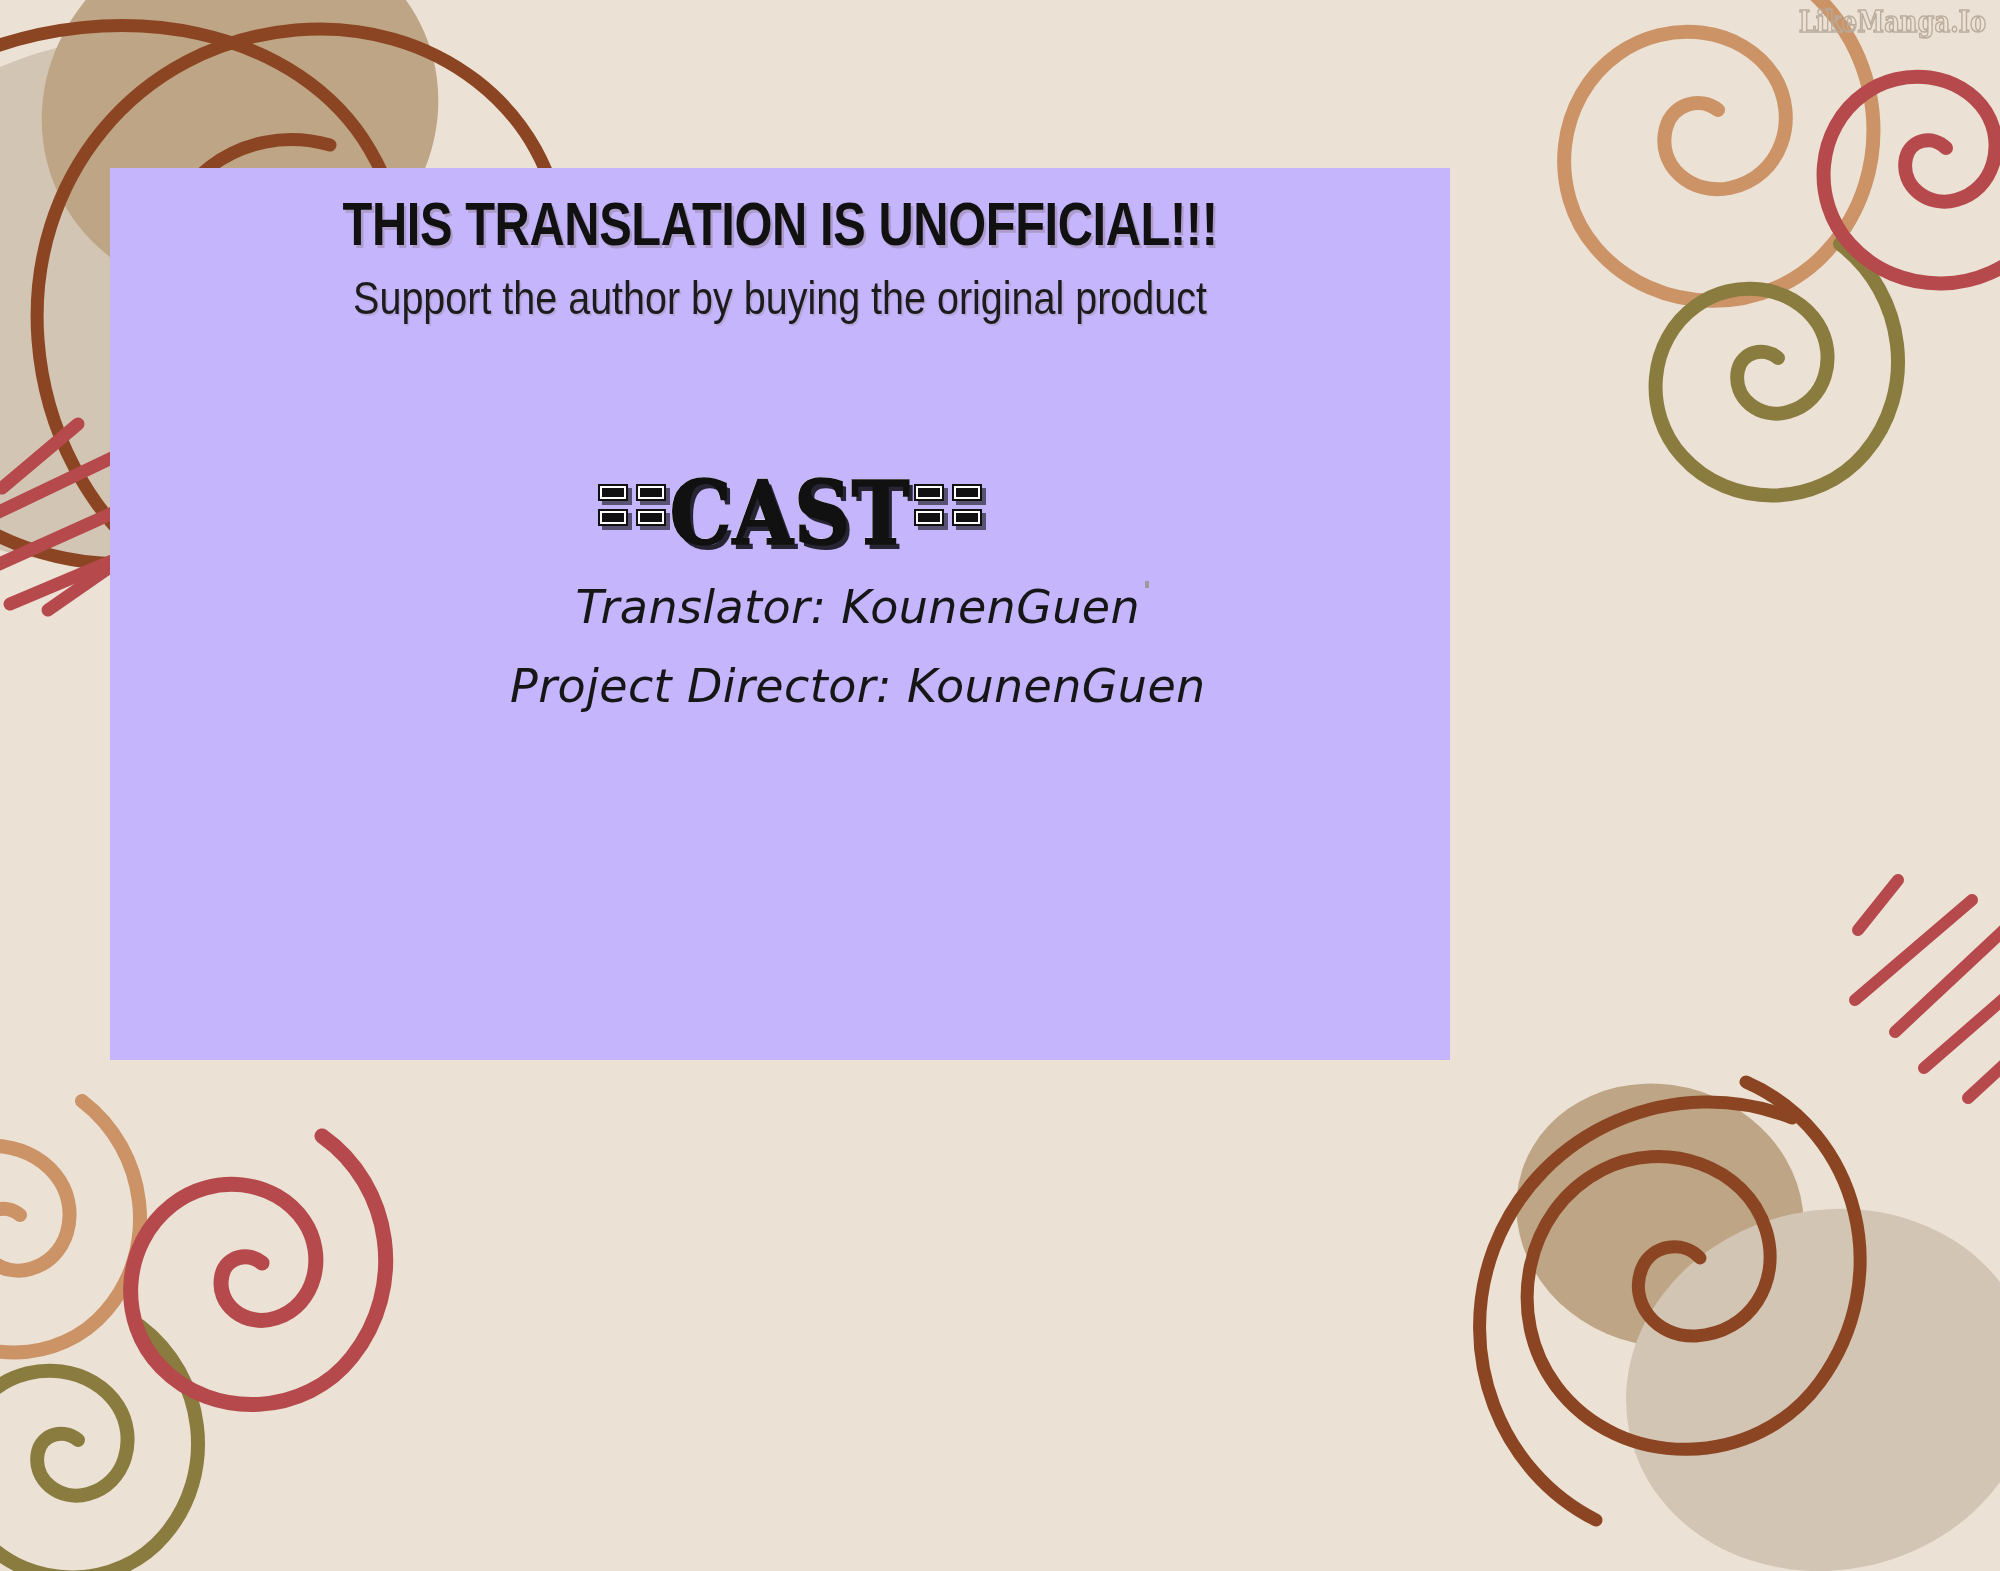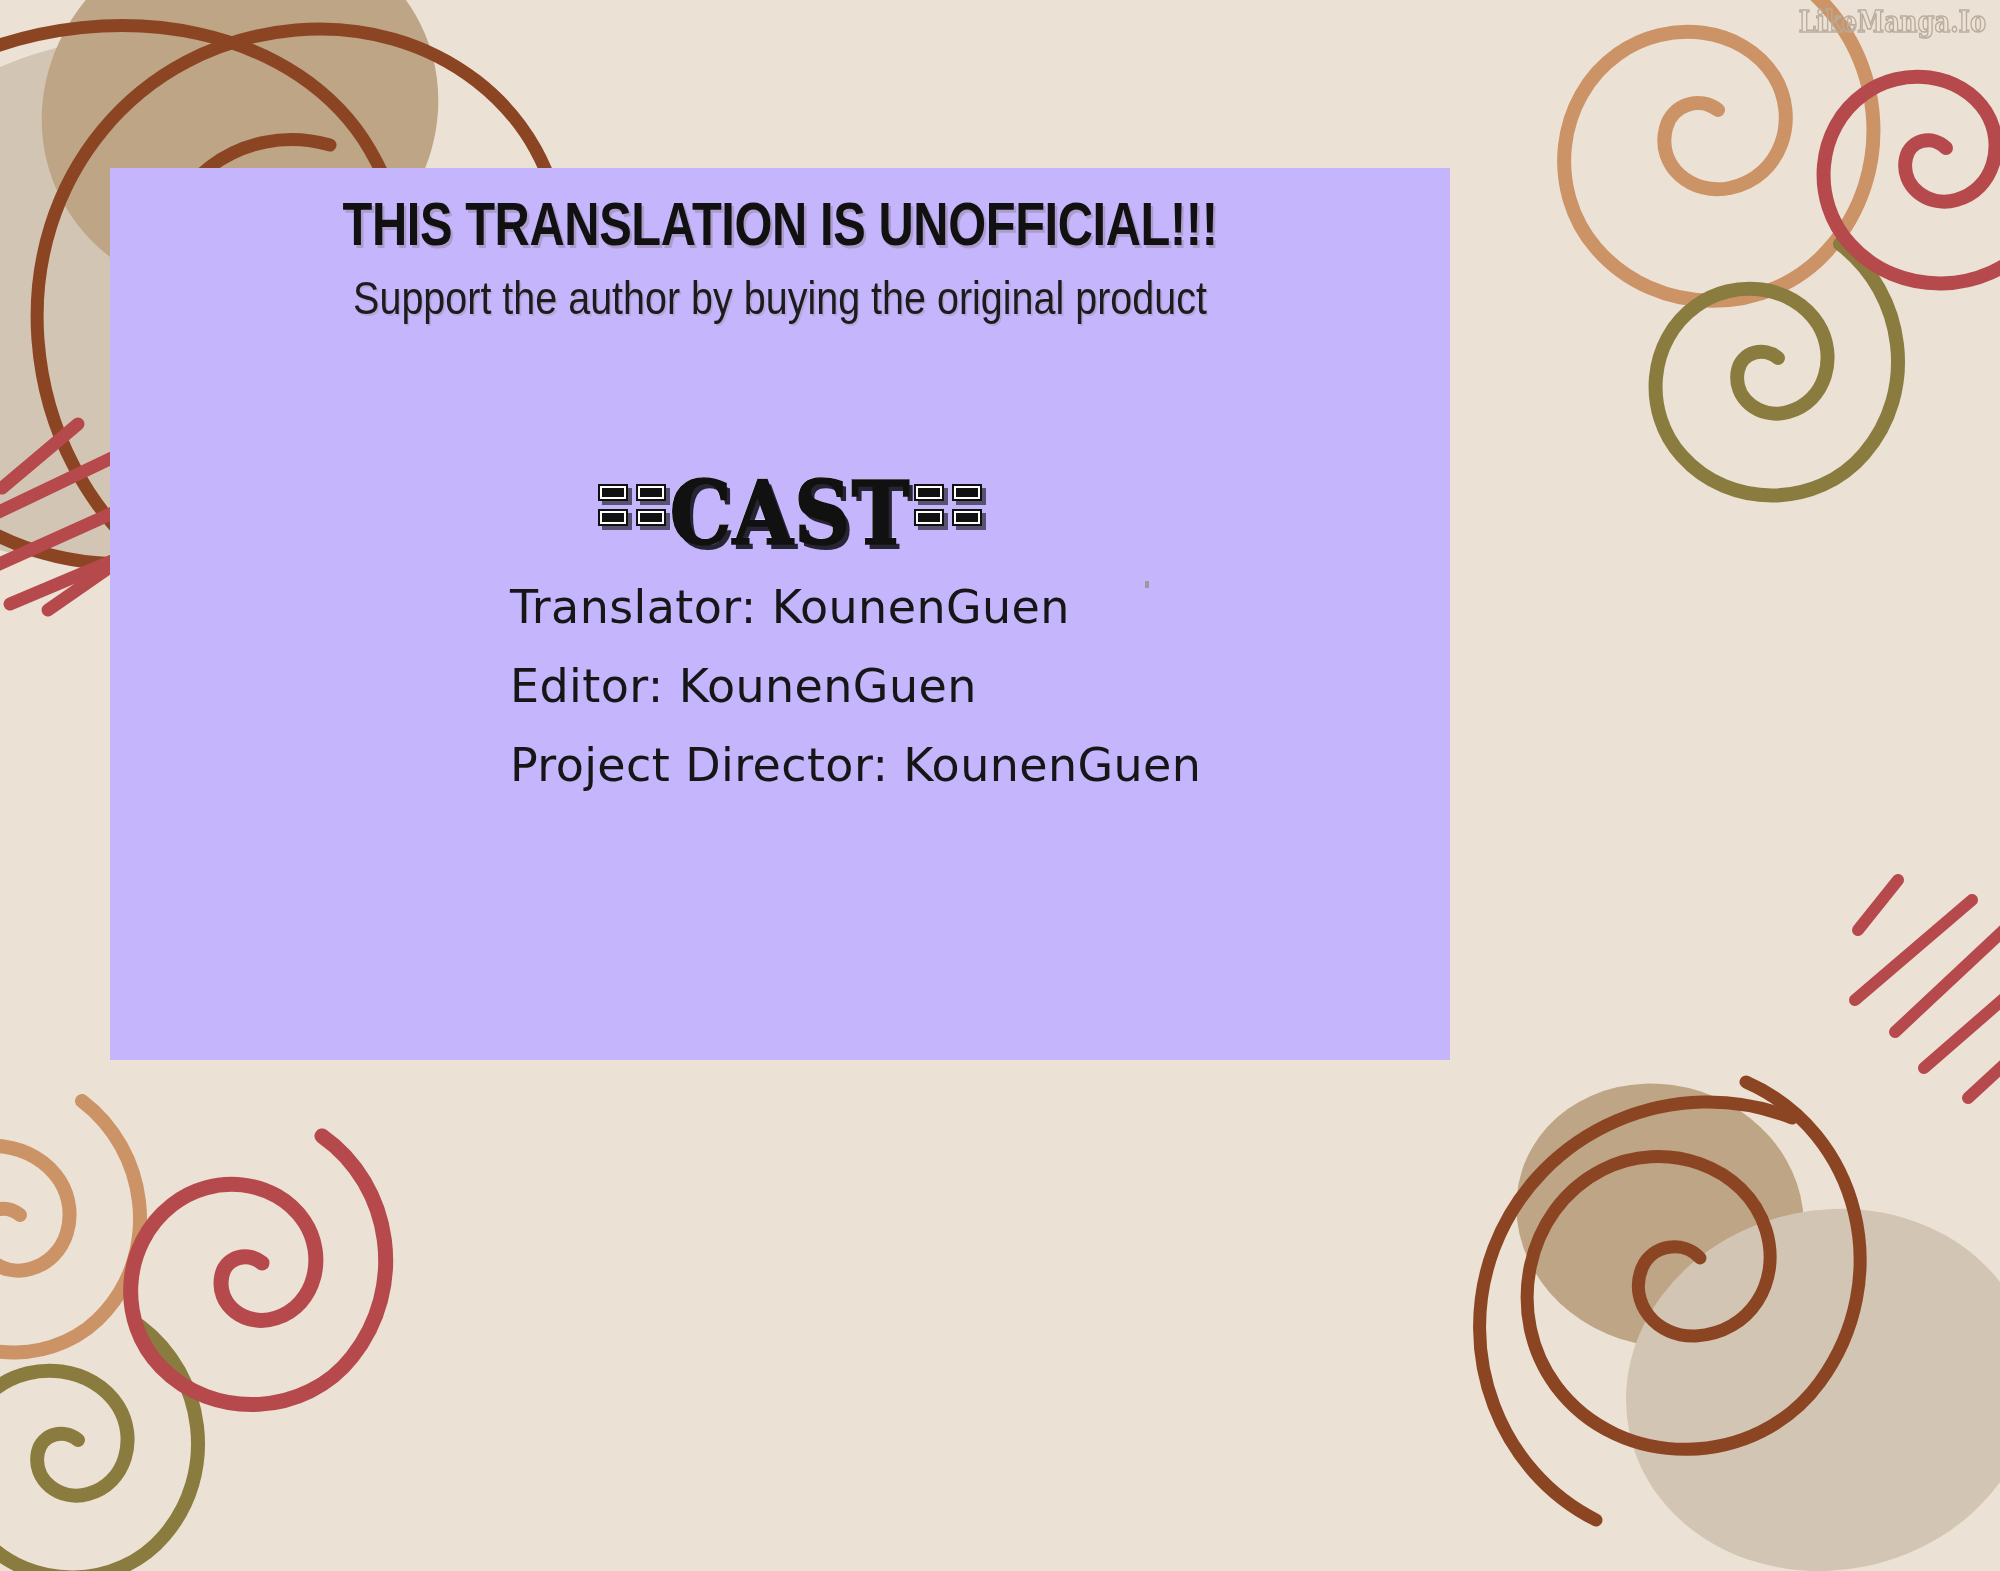--- a/index.html
+++ b/index.html
@@ -104,22 +104,24 @@
   .cast-list{
     position:absolute;
     left:400px;top:400px;
     font-family:"DejaVu Sans", sans-serif;
     font-size:46px;
     color:#161616;
     line-height:1.72;
   }
   .cast-row{
     white-space:nowrap;
+    font-style:italic;
     font-weight:400;
     letter-spacing:0.4px;
+    text-align:center;
   }
   .cast-role{}
   .cast-name{}
 
   
   .watermark{
     position:absolute;
     right:14px;top:4px;
     z-index:20;
     font-family:"DejaVu Serif", serif;
@@ -290,23 +292,20 @@
       </span><span class="cast-word">CAST</span><span class="cast-rule">
         <i class="r1"></i><i class="r1 b2"></i><i class="r2"></i><i class="r2 b2"></i>
       </span>
     </div>
 
     <div class="cast-list">
       <div class="cast-row">
         <span class="cast-role">Translator:</span><span>  </span><span class="cast-name">KounenGuen</span>
       </div>
       <div class="cast-row">
-        <span class="cast-role">Editor:</span><span> </span><span class="cast-name">KounenGuen</span>
-      </div>
-      <div class="cast-row">
         <span class="cast-role">Project Director:</span><span> </span><span class="cast-name">KounenGuen</span>
       </div>
     </div>
 
     <span class="speck" style="left:1035px;top:413px;"></span>
 
   </div>
 
 </div>
 

